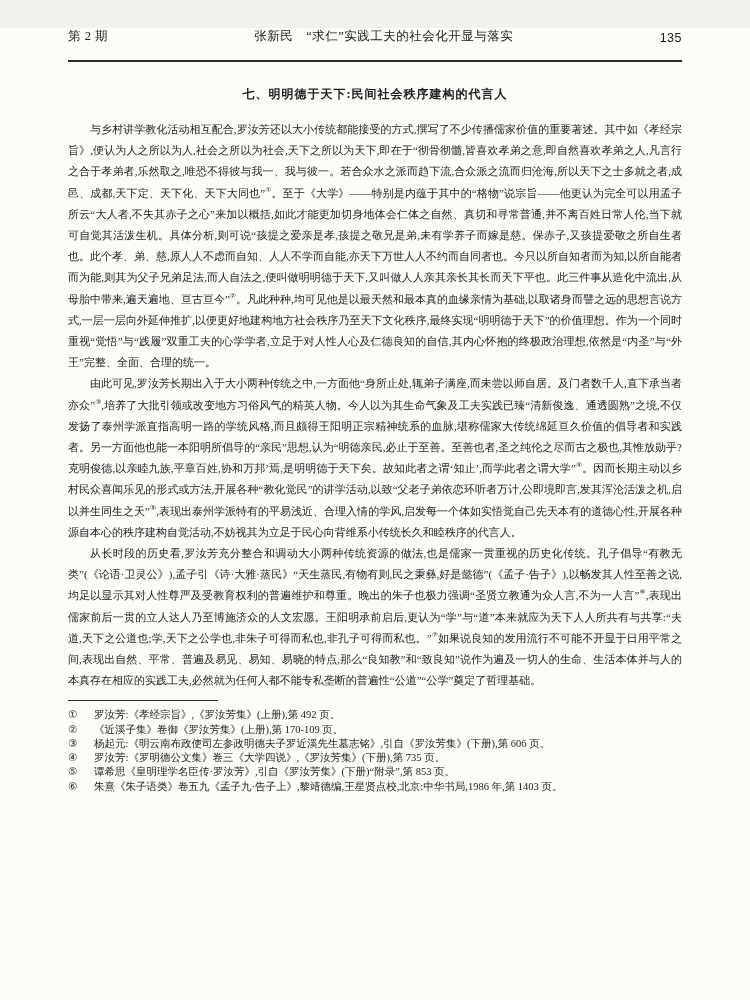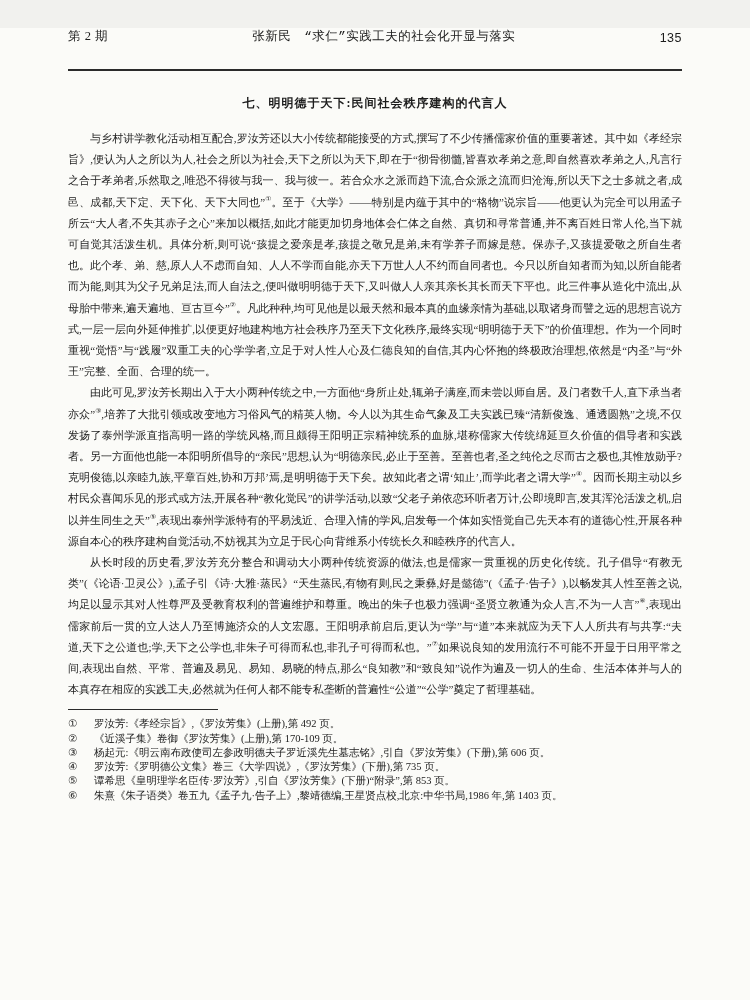--- a/index.html
+++ b/index.html
@@ -18,27 +18,27 @@
     font-family: "Liberation Serif", "DejaVu Serif", serif;
     color: #1c1c1c;
     box-sizing: border-box;
   }
   
   .running-header {
     display: flex;
     align-items: flex-end;
     justify-content: space-between;
     margin: 28px 68px 0 68px;
-    padding-bottom: 24px;
+    padding-bottom: 15px;
     border-bottom: 2px solid #2b2b2b;
     font-size: 12.5px;
     letter-spacing: 0.5px;
   }
   .running-header .issue { flex: 0 0 auto; }
-  .running-header .rtitle { flex: 1 1 auto; text-align: center; font-family: Liberation Mono, monospace; }
+  .running-header .rtitle { flex: 1 1 auto; text-align: center; }
   .running-header .pageno { flex: 0 0 auto; font-family: Liberation Sans, sans-serif; }
   
   .section-title {
     margin: 24px 68px 16px 68px;
     text-align: center;
     font-size: 12px;
     font-weight: 700;
     letter-spacing: 1px;
   }
   

